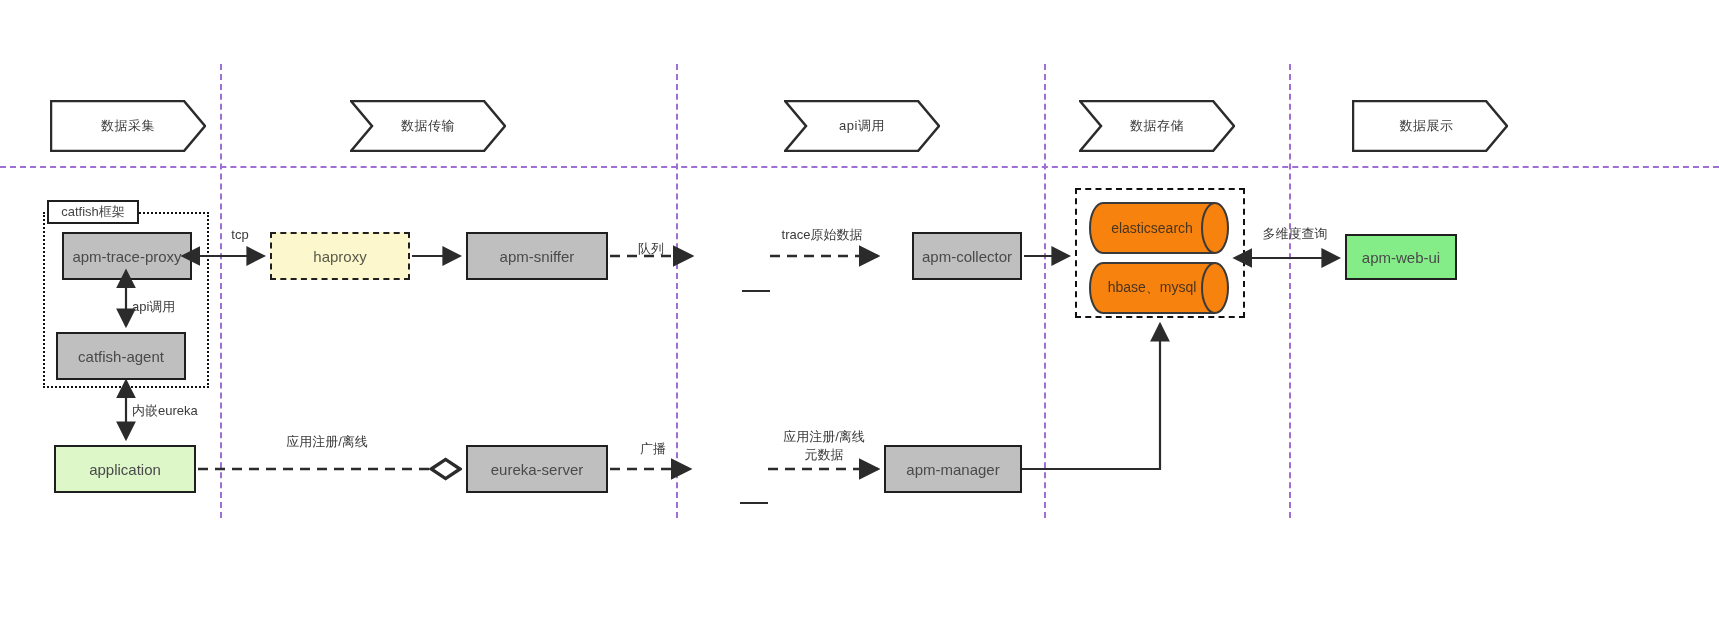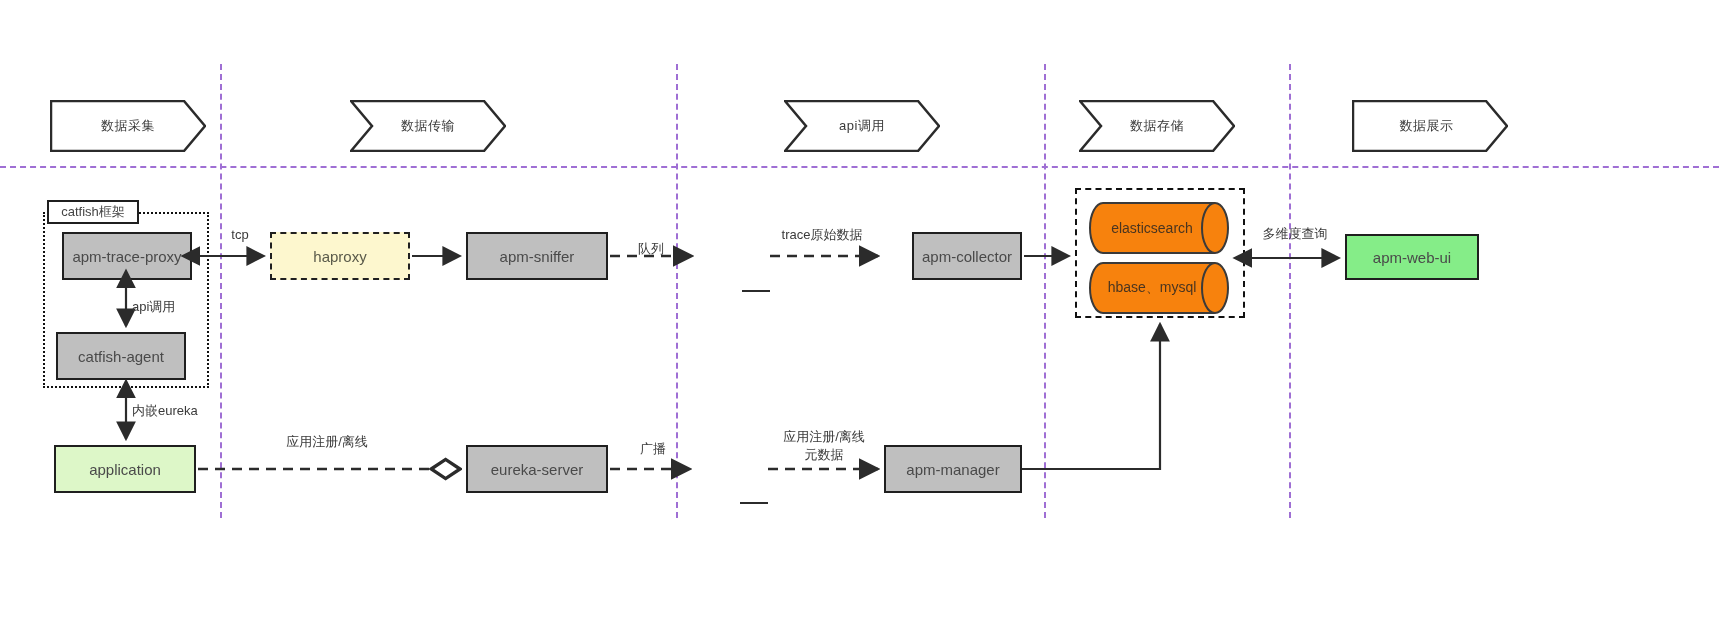--- a/index.html
+++ b/index.html
@@ -117,21 +117,21 @@
   </div>
 
   <div class="cyl" style="left:1089px;top:262px;width:142px;height:52px;">
     <svg width="142" height="52" viewBox="0 0 142 52">
       <path d="M14,1 L126,1 A13,25 0 0 1 126,51 L14,51 A13,25 0 0 1 14,1 Z" fill="#f7820d" stroke="#3a3a3a" stroke-width="2"></path>
       <path d="M126,1 A13,25 0 0 0 126,51" fill="none" stroke="#3a3a3a" stroke-width="2"></path>
     </svg>
     <div class="ctxt">hbase、mysql</div>
   </div>
 
-  <div class="node green" style="left:1345px;top:234px;width:134px;height:46px;">apm-web-ui</div>
+  <div class="node green" style="left:1345px;top:234px;width:112px;height:46px;">apm-web-ui</div>
 
   <svg class="conn" viewBox="0 0 1719 622">
     <defs>
       <marker id="ah" markerWidth="9" markerHeight="9" refX="8" refY="4.5" orient="auto">
         <path d="M0,0 L9,4.5 L0,9 Z" fill="#2b2b2b"></path>
       </marker>
       <marker id="ahs" markerWidth="9" markerHeight="9" refX="1" refY="4.5" orient="auto-start-reverse">
         <path d="M0,0 L9,4.5 L0,9 Z" fill="#2b2b2b"></path>
       </marker>
       <marker id="dia" markerWidth="14" markerHeight="10" refX="13" refY="5" orient="auto">

